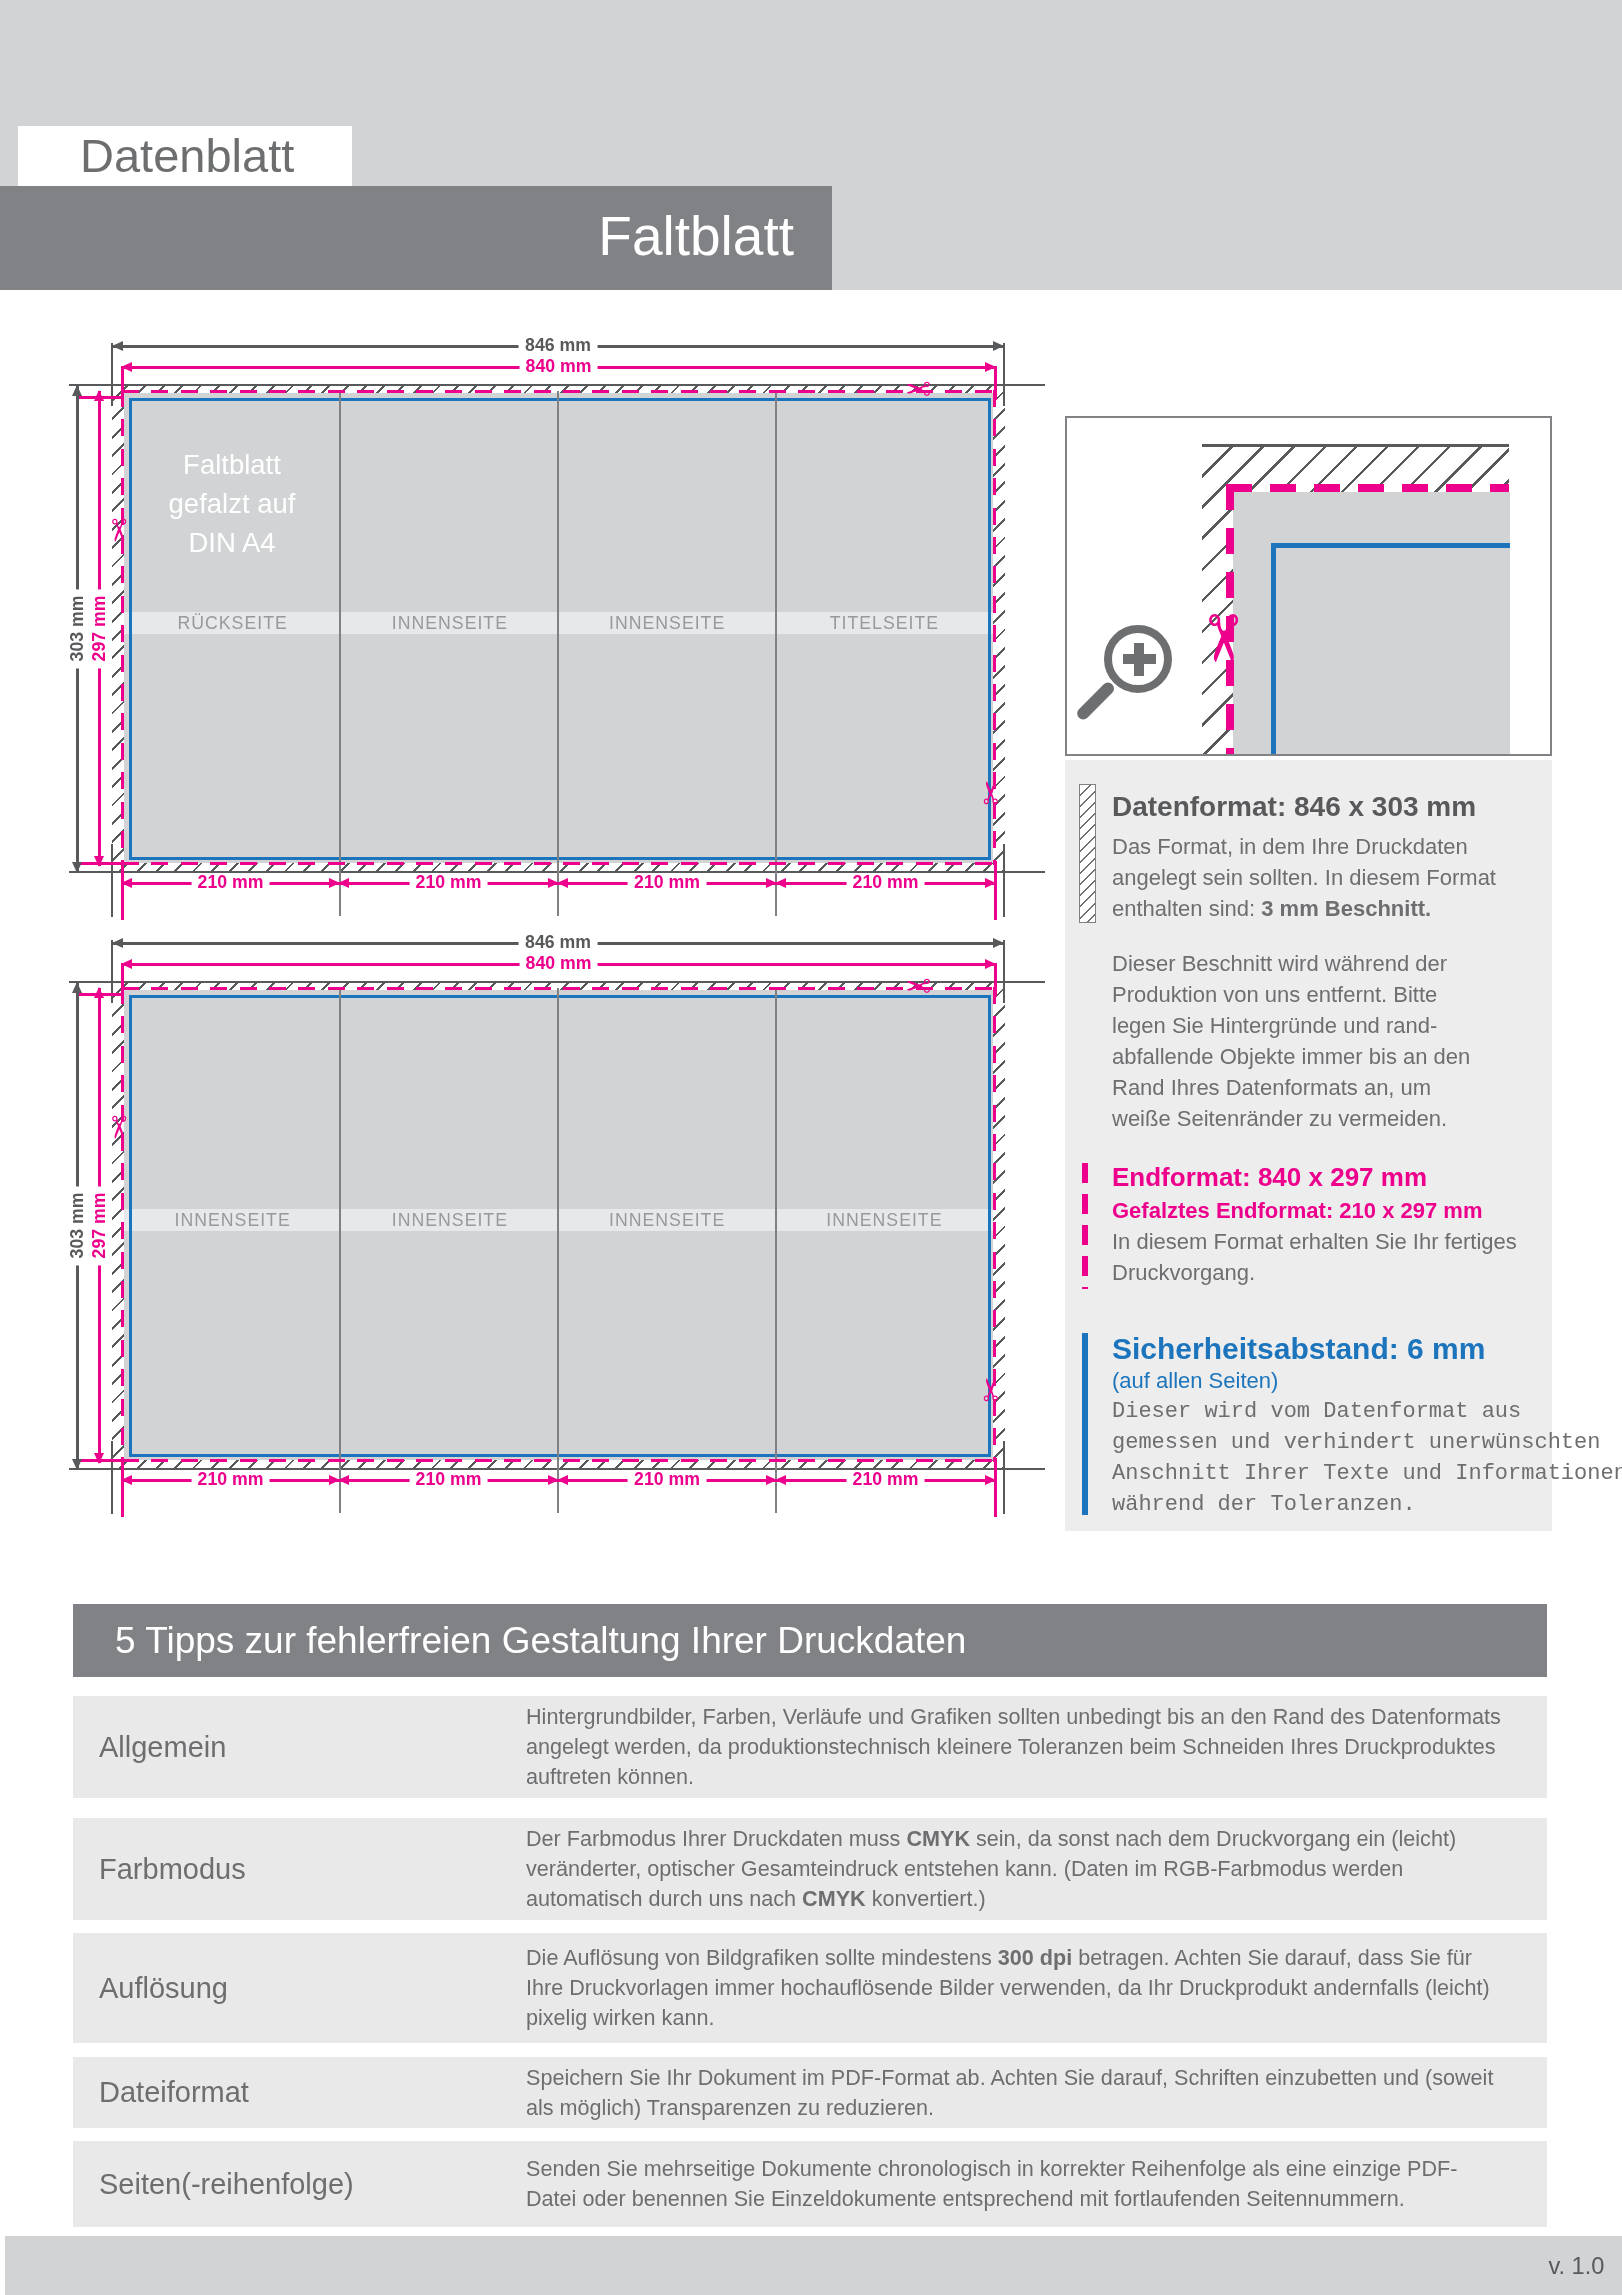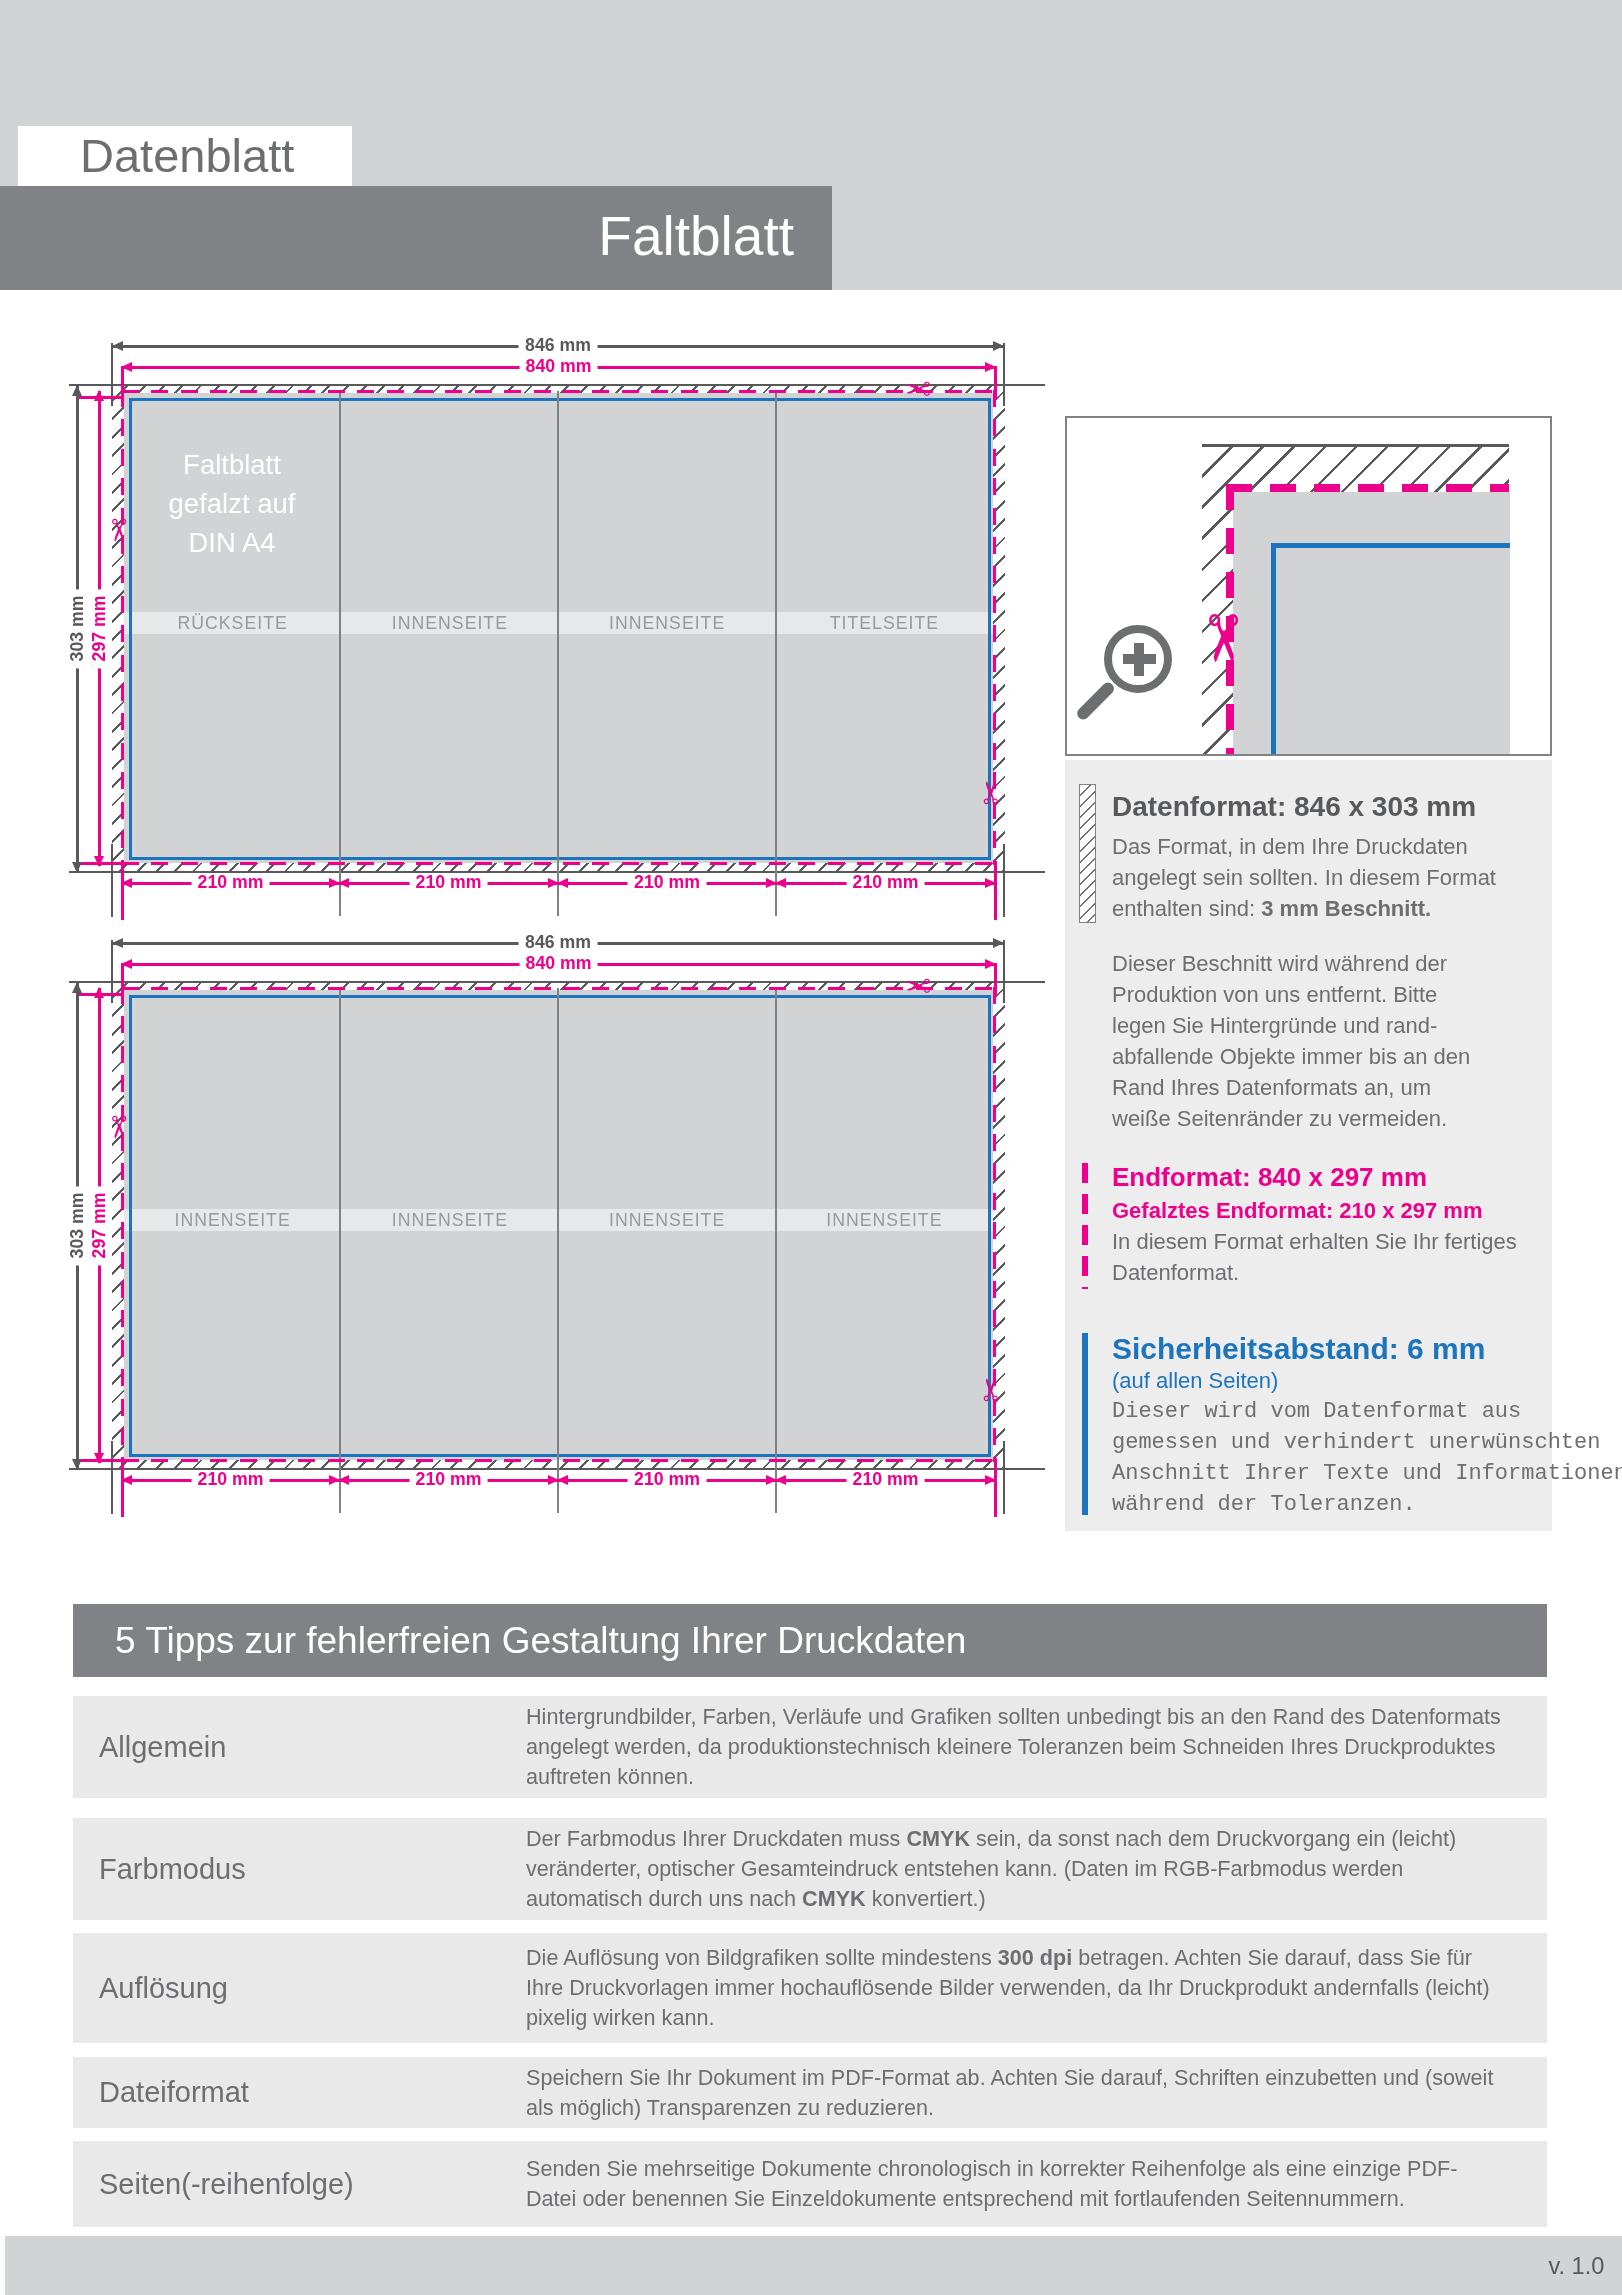--- a/index.html
+++ b/index.html
@@ -302,21 +302,21 @@
       <div>legen Sie Hintergründe und rand-</div>
       <div>abfallende Objekte immer bis an den</div>
       <div>Rand Ihres Datenformats an, um</div>
       <div>weiße Seitenränder zu vermeiden.</div>
     </div>
     <div class="pink-dashbar"></div>
     <div class="info-h2">Endformat: 840 x 297 mm</div>
     <div class="info-h2b">Gefalztes Endformat: 210 x 297 mm</div>
     <div class="info-p" style="top:466px;">
       <div>In diesem Format erhalten Sie Ihr fertiges</div>
-      <div>Datenformat.</div>
+      <div>Druckvorgang.</div>
     </div>
     <div class="blue-bar"></div>
     <div class="info-h3">Sicherheitsabstand: 6 mm</div>
     <div class="info-h3b">(auf allen Seiten)</div>
     <div class="info-p" style="top:636px;font-family:Liberation Mono, monospace;">
       <div>Dieser wird vom Datenformat aus</div>
       <div>gemessen und verhindert unerwünschten</div>
       <div>Anschnitt Ihrer Texte und Informationen</div>
       <div>während der Toleranzen.</div>
     </div>

